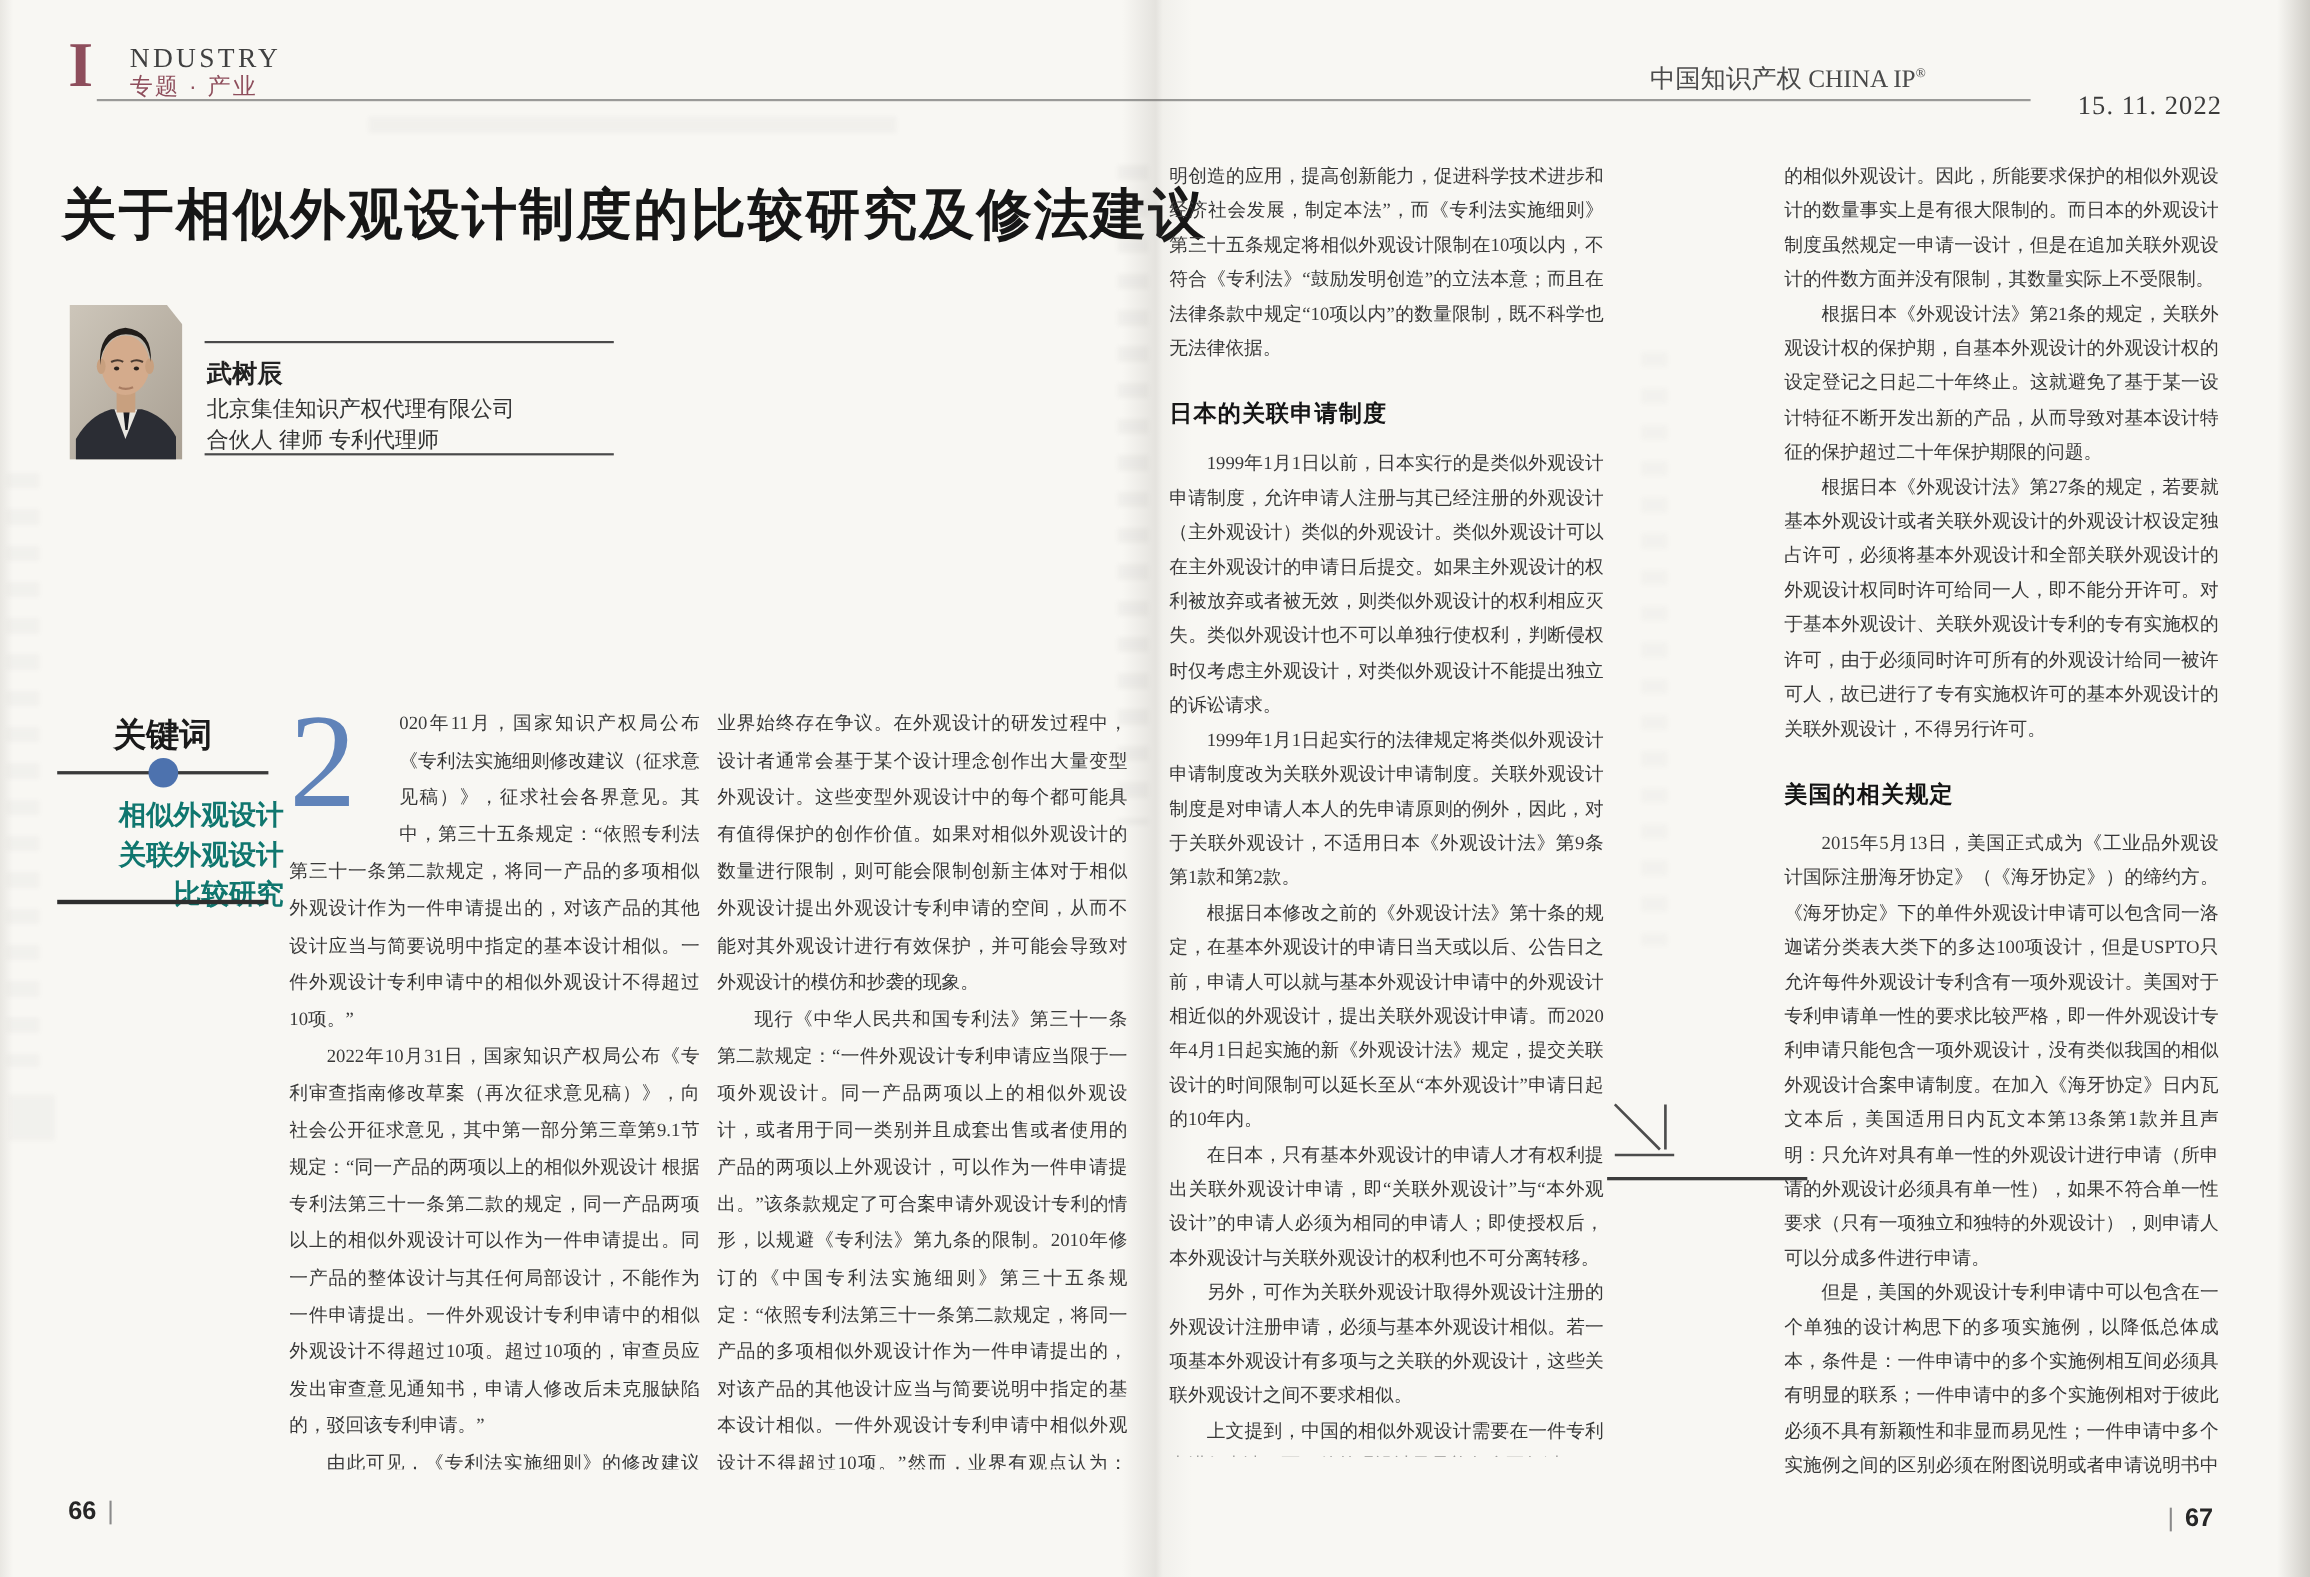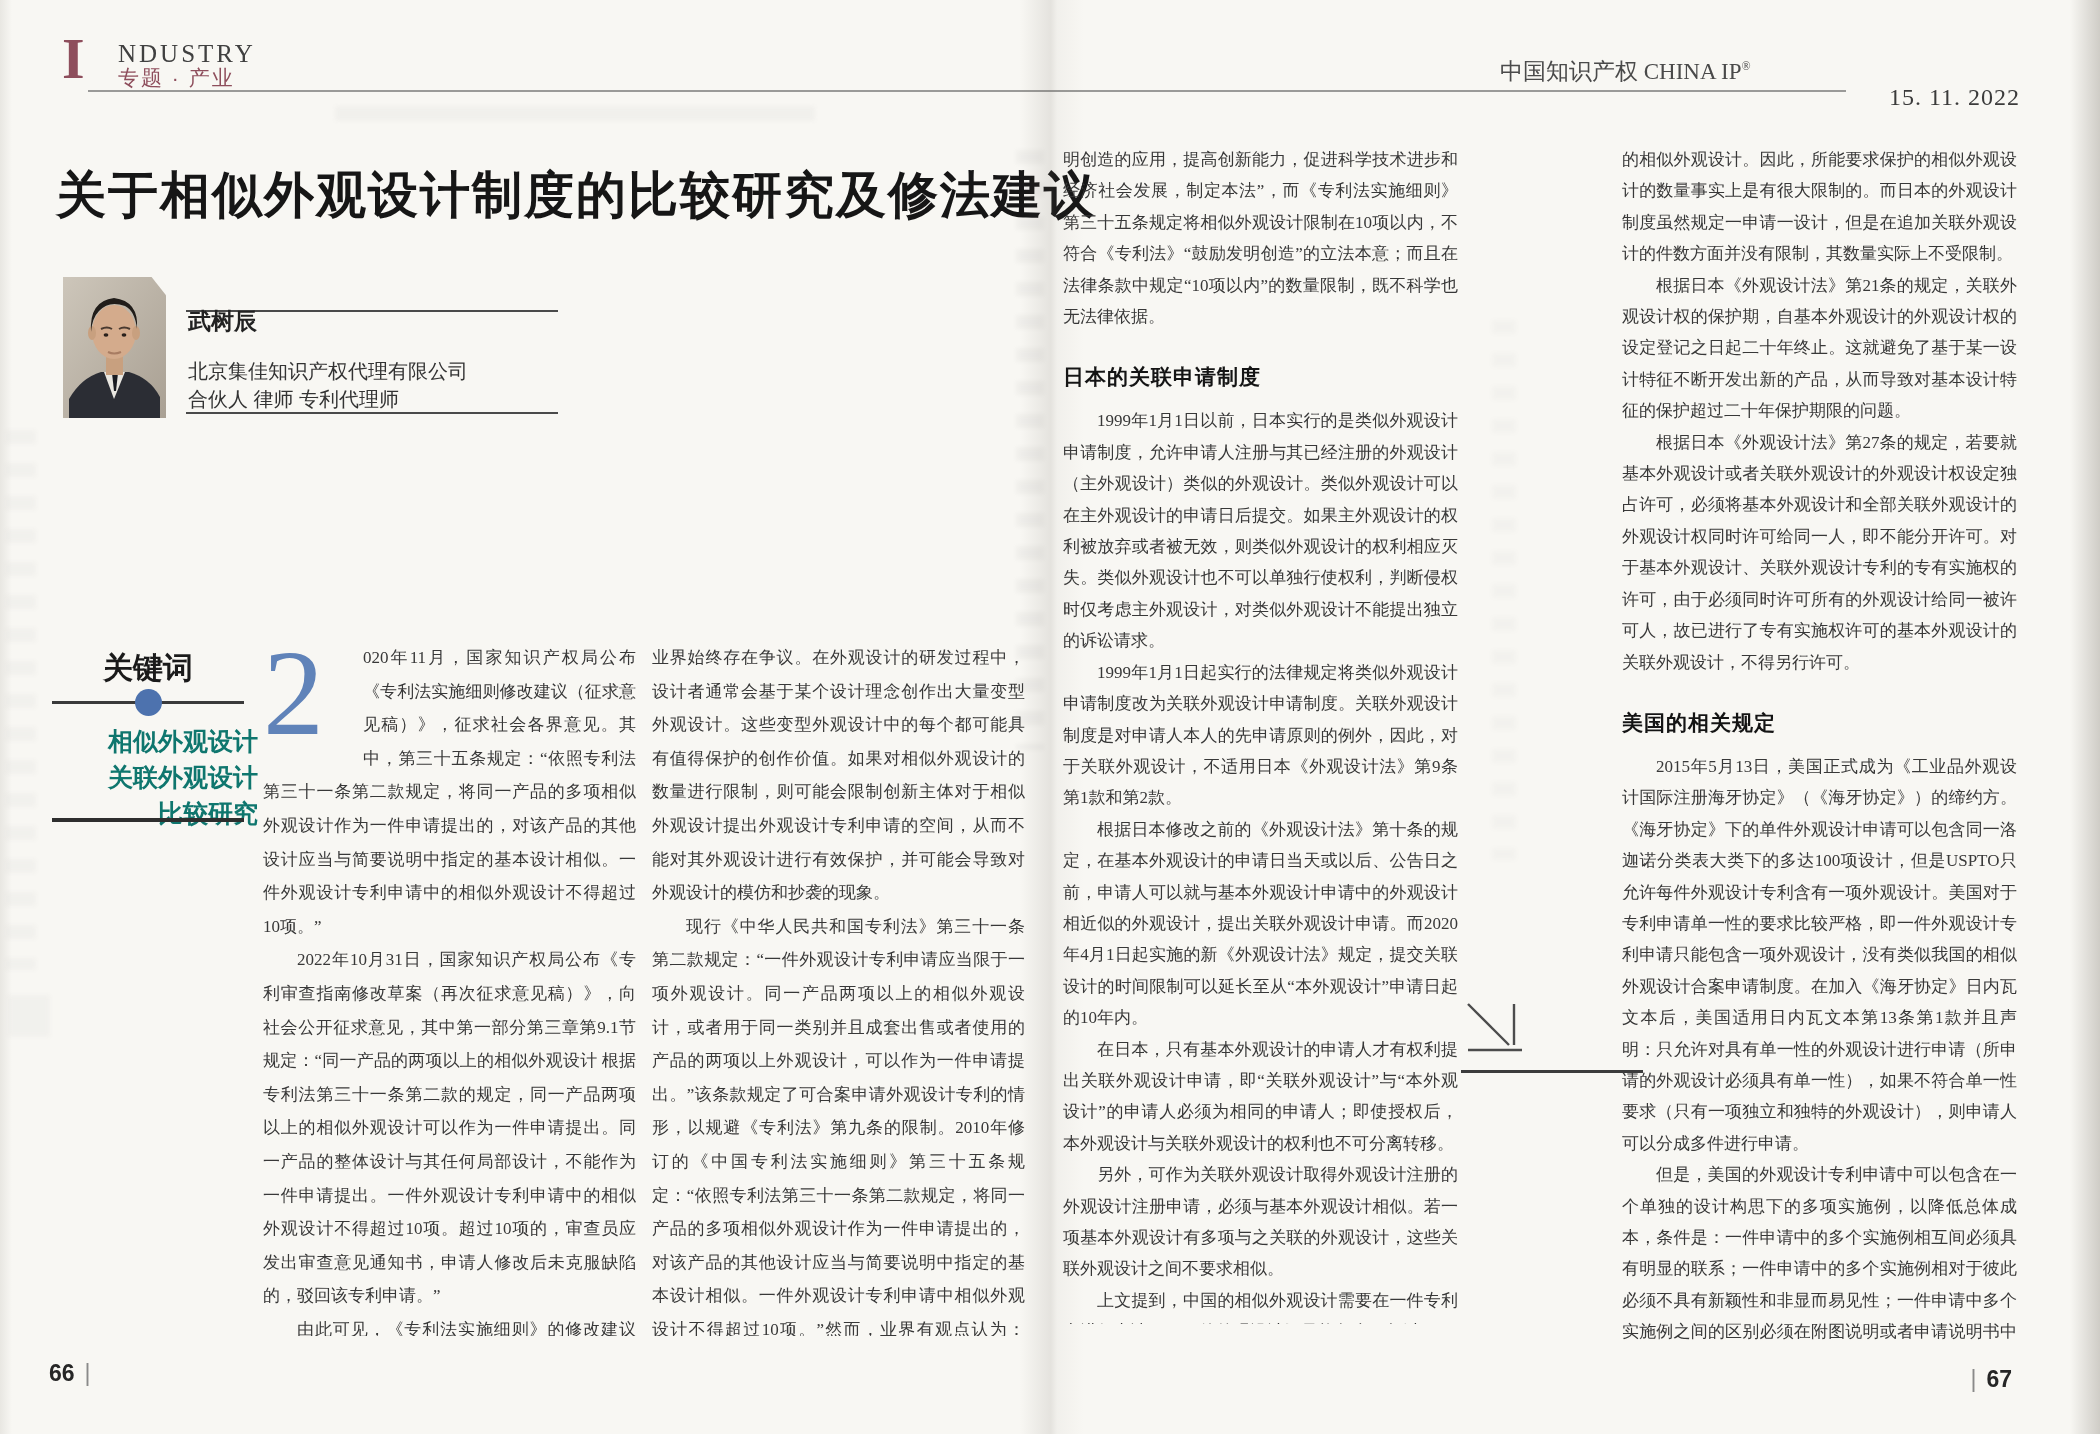--- a/index.html
+++ b/index.html
@@ -32,21 +32,21 @@
   .issue-date{position:absolute;left:1500px;top:84px;width:520px;text-align:right;
     font-size:24px;color:#3b3b3b;letter-spacing:1px;}
   
   .article-title{position:absolute;left:56px;top:162px;width:1000px;
     font-family:"Liberation Sans","DejaVu Sans",sans-serif;font-weight:700;
     font-size:50px;letter-spacing:2px;color:#161616;white-space:nowrap;}
   .photo{position:absolute;left:63px;top:277px;width:103px;height:141px;
     -webkit-clip-path:polygon(0 0,86% 0,100% 13%,100% 100%,0 100%);
     clip-path:polygon(0 0,86% 0,100% 13%,100% 100%,0 100%);}
   .author-rule{position:absolute;left:186px;height:2px;width:372px;background:#4a4a4a;}
-  .author-name{position:absolute;left:188px;top:306px;font-size:23px;font-weight:700;
+  .author-name{position:absolute;left:188px;top:324px;font-size:23px;font-weight:700;
     font-family:"Liberation Sans","DejaVu Sans",sans-serif;color:#222;}
   .author-org{position:absolute;left:188px;top:358px;font-size:20px;color:#333;
     font-family:"Liberation Sans","DejaVu Sans",sans-serif;}
   .author-roles{position:absolute;left:188px;top:386px;font-size:20px;color:#333;
     font-family:"Liberation Sans","DejaVu Sans",sans-serif;}
   .kw-label{position:absolute;left:48px;top:648px;width:200px;text-align:center;
     font-size:30px;font-weight:700;color:#1a1a1a;}
   .kw-divider{position:absolute;left:52px;top:701px;width:192px;height:3px;background:#3a3a3a;}
   .kw-dot{position:absolute;left:135px;top:689px;width:27px;height:27px;border-radius:50%;background:#4d72ae;}
   .kw-items{position:absolute;left:38px;top:724px;width:220px;text-align:right;
@@ -66,21 +66,21 @@
   
   .pq-arrow{position:absolute;left:1460px;top:998px;}
   .pq-rule{position:absolute;left:1461px;top:1070px;width:182px;height:3px;background:#3c3c3c;}
   .pull-quote{position:absolute;left:1461px;top:1082px;width:182px;
     font-family:"Liberation Sans","DejaVu Sans",sans-serif;font-weight:700;
     font-size:17px;line-height:23.4px;letter-spacing:2.5px;color:#3c64a8;text-align:justify;}
   
   .pageno{position:absolute;font-family:"Liberation Sans","DejaVu Sans",sans-serif;
     font-size:23px;font-weight:700;color:#262626;}
   .pageno .bar{font-weight:400;color:#8a8a8a;padding:0 10px;}
-  .pn-left{left:49px;top:1360px;}
+  .pn-left{left:62px;top:1360px;}
   .pn-right{left:1790px;top:1366px;width:222px;text-align:right;}
 </style>
 </head>
 <body>
 
 <div id="spread">
 
   <div class="bleed" style="left:1016px;top:150px;width:28px;height:600px;"></div>
   <div class="bleed" style="left:6px;top:430px;width:30px;height:540px;opacity:.05;"></div>
   <div class="bleed" style="left:1492px;top:320px;width:24px;height:540px;opacity:.045;"></div>

